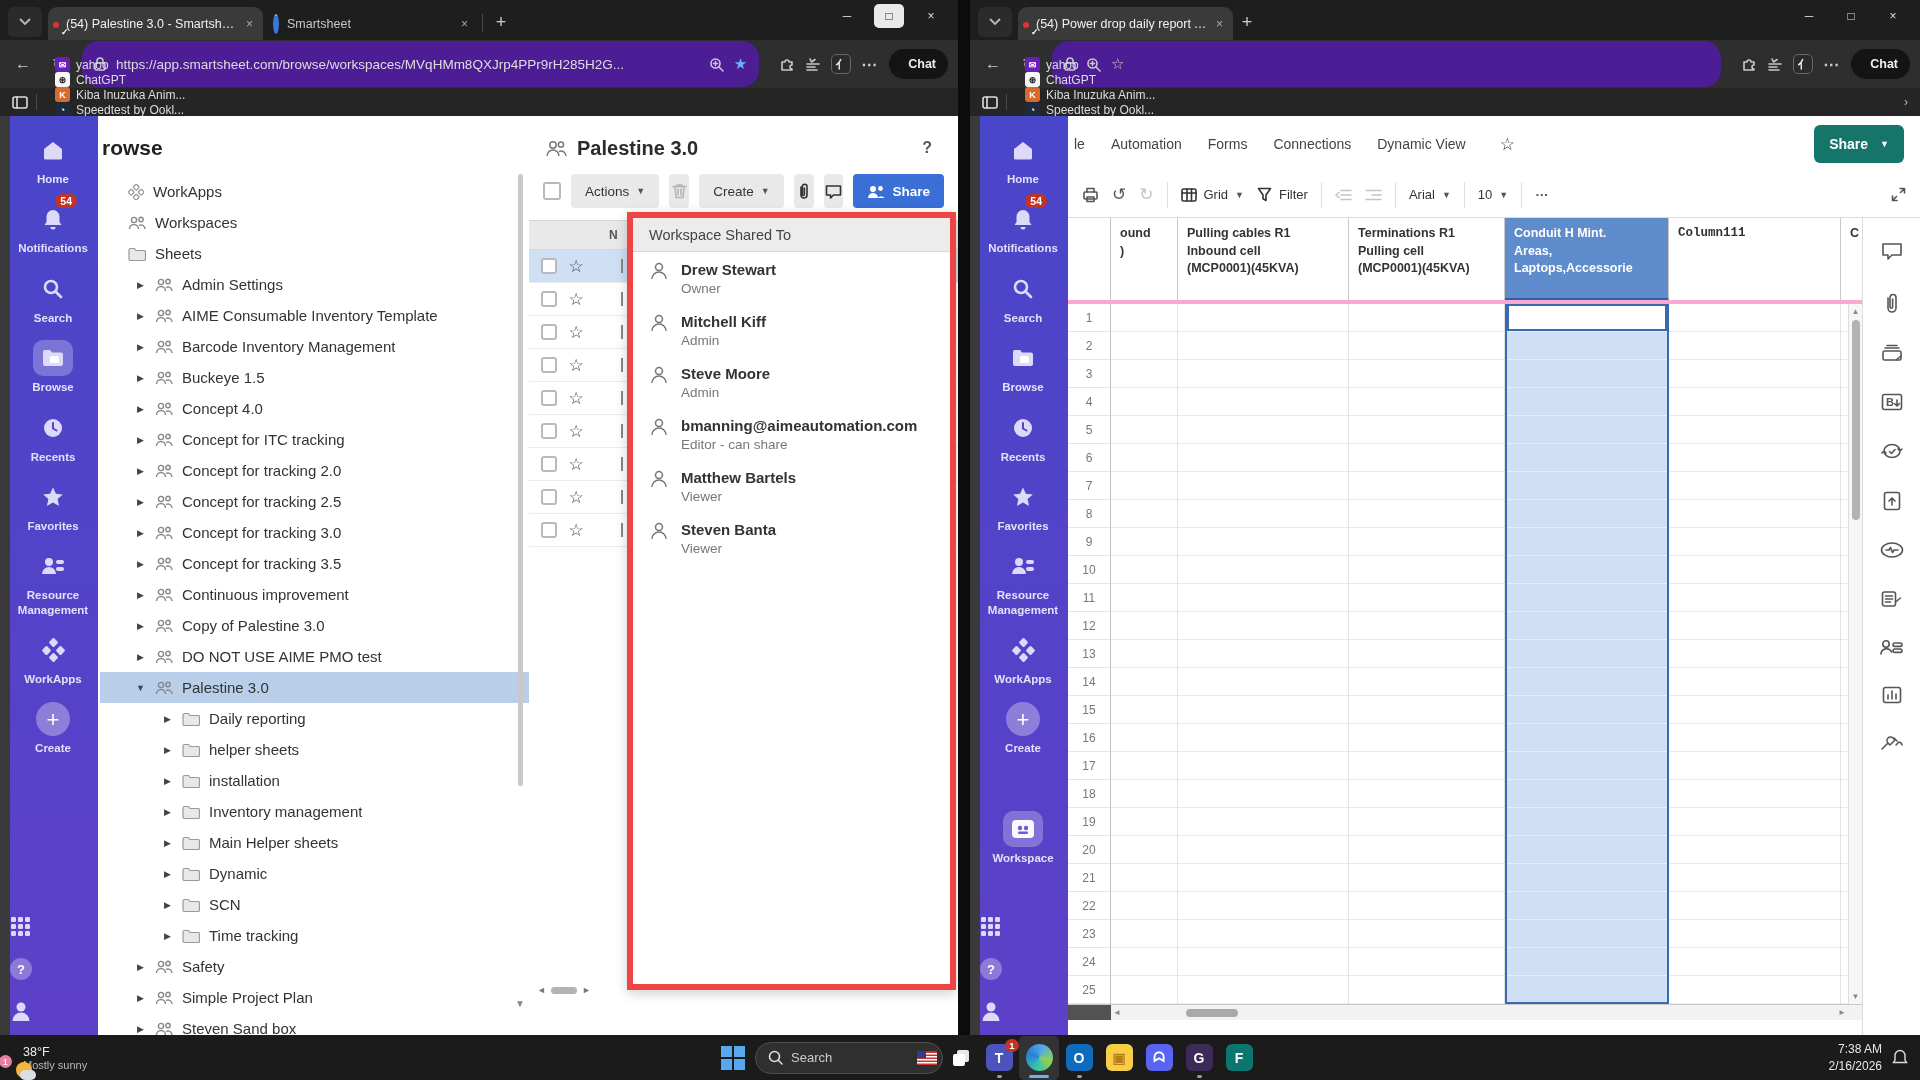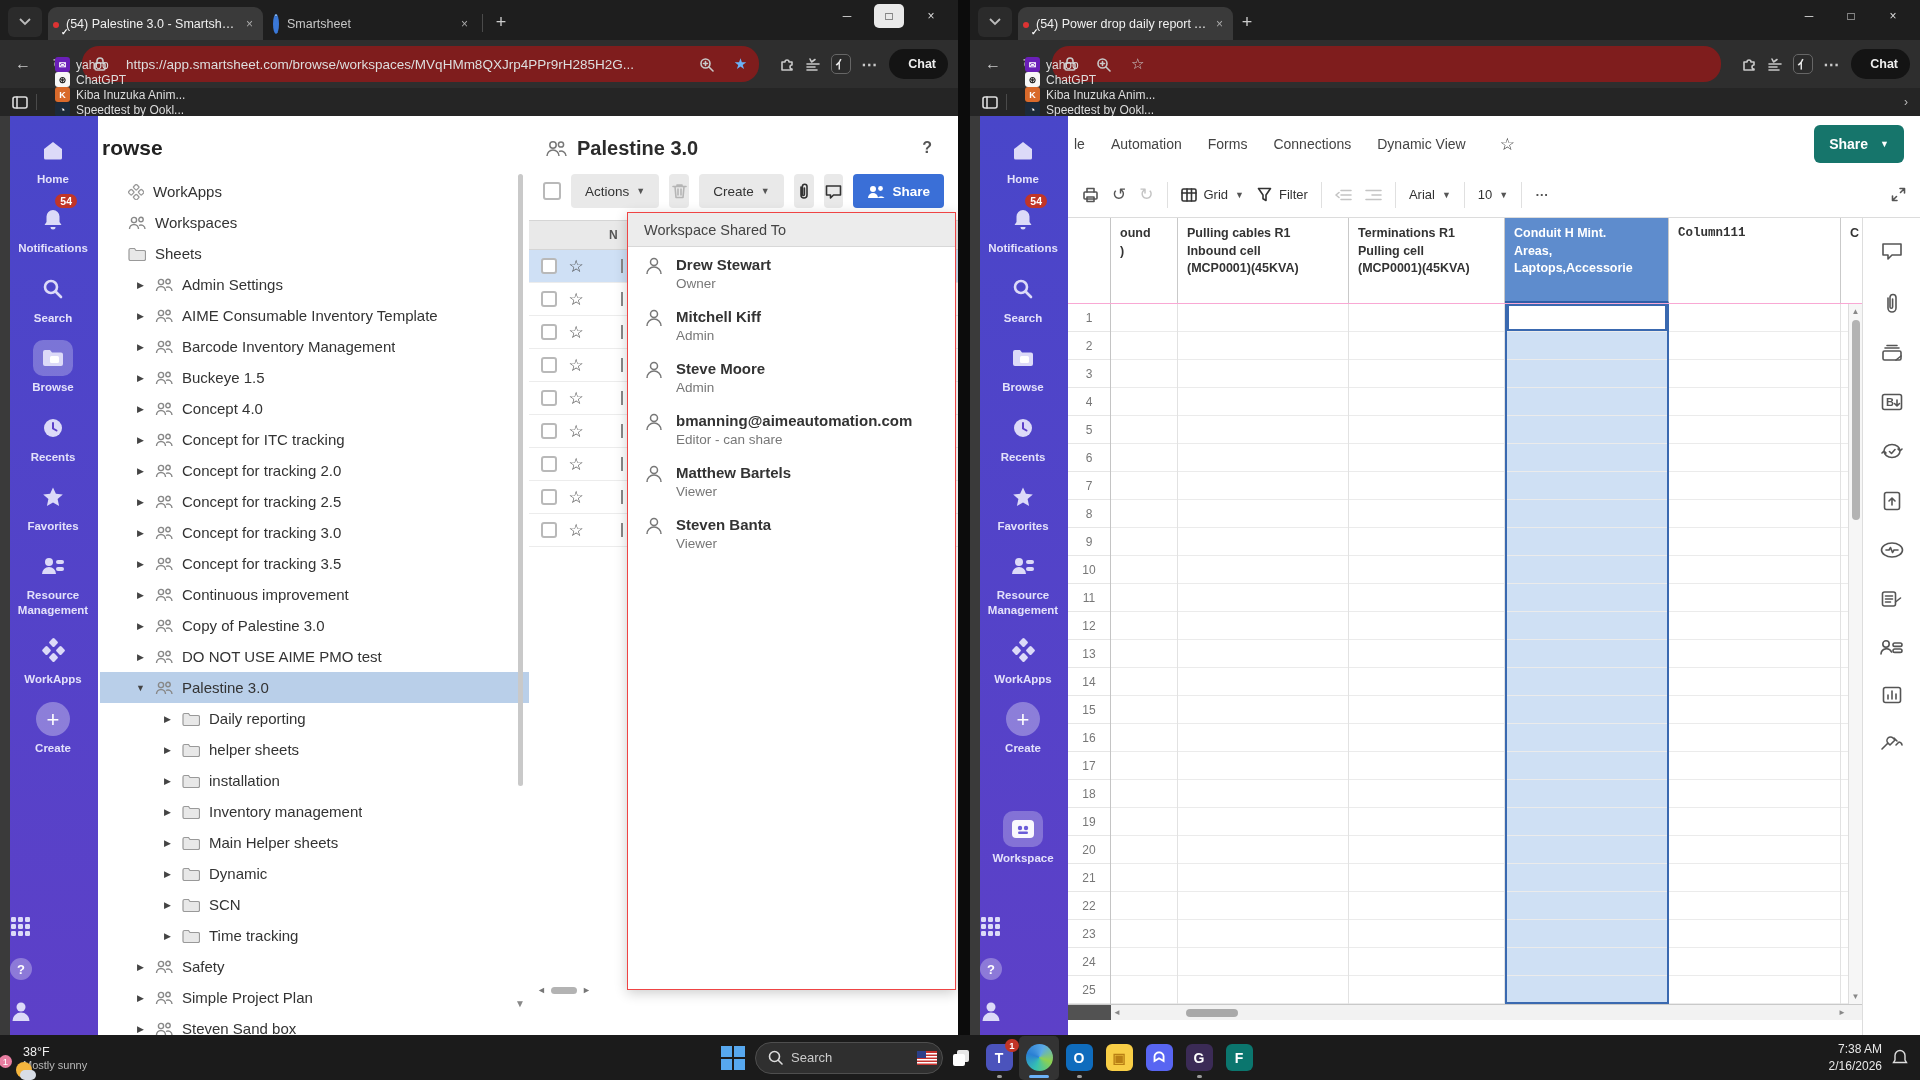--- a/index.html
+++ b/index.html
@@ -14,21 +14,21 @@
 .tab.active{background:#3a3a3a;color:#f0f0f0}
 .tab .t{flex:1;white-space:nowrap;overflow:hidden;text-overflow:ellipsis}
 .tab .x{color:#aaa;font-size:12px;flex:0 0 auto}
 .tabsep{width:1px;height:18px;background:#4a4a4a;margin:0 4px 8px}
 .newtab{width:28px;height:28px;color:#ccc;font-size:18px;display:grid;place-items:center;margin-bottom:4px}
 .winctls{margin-left:auto;display:flex;align-self:flex-start}
 .wc{width:42px;height:32px;display:grid;place-items:center;color:#ddd;font-size:12px}
 .wc.hl{background:#e9e9e9;color:#222;border-radius:5px;width:30px;height:24px;margin:4px 6px}
 .navbar{height:48px;background:#2e2e2e;display:flex;align-items:center;padding:0 10px;gap:10px;color:#c9c9c9}
 .navbtn{width:26px;height:26px;display:grid;place-items:center;font-size:16px}
-.urlpill{flex:1;height:36px;background:#7f1d1d;border-radius:17px;display:flex;align-items:center;padding:0 12px;gap:20px;min-width:0}
+.urlpill{flex:1;height:46px;background:#4c1d95;border-radius:17px;display:flex;align-items:center;padding:0 12px;gap:10px;min-width:0}
 .urltxt{flex:1;color:#dedede;font-size:13.5px;white-space:nowrap;overflow:hidden}
 .chatbtn{height:30px;border-radius:15px;background:#141414;display:flex;align-items:center;gap:7px;padding:0 12px;color:#eee;font-size:12.5px;font-weight:bold}
 .bookmarks{height:28px;background:#252525;display:flex;align-items:center;gap:8px;padding:0 12px;color:#ddd;font-size:12px;flex:0 0 28px}
 .bm{display:flex;gap:6px;align-items:center;margin-right:12px;white-space:nowrap}
 .bmsep{width:1px;height:16px;background:#4a4a4a;margin-right:10px}
 .fav{width:15px;height:15px;border-radius:3px;display:grid;place-items:center;font-size:9px;font-weight:bold;color:#fff;flex:0 0 auto}
 
 .appwrap{flex:1;display:flex;min-height:0;position:relative;background:#fff}
 .edgestrip{width:10px;background:#3a3a3a;flex:0 0 10px}
 .sb{width:88px;flex:0 0 88px;background:linear-gradient(180deg,#4946c9,#5d40c8);display:flex;flex-direction:column;align-items:flex-start;padding-top:16px;color:#e3e1fa}
@@ -60,41 +60,41 @@
 .btn.dis{color:#b5b5b5}
 .btn.primary{background:#3a6fd7;color:#fff;font-weight:bold}
 .caret{font-size:9px;color:#555}
 .dthead{height:30px;background:#e9e9e9;border-top:1px solid #d5d5d5;border-bottom:1px solid #d5d5d5;display:flex;align-items:center;font-size:12px;font-weight:bold;color:#555}
 .dthead .c1{width:42px}.dthead .c2{width:38px}
 .drow{height:33px;display:flex;align-items:center;border-bottom:1px solid #ececec}
 .drow .cb{margin-left:12px;width:16px;height:16px;flex:0 0 16px}
 .drow .st{width:38px;text-align:center;font-size:17px;color:#444}
 .drow .sliver{width:3px;height:14px;border-left:2px solid #888;margin-left:26px}
 .drow.sel{background:#cfe0f5}
-.overlay{position:absolute;left:98px;top:96px;right:2px;bottom:45px;background:#fff;border:1px solid #ef4444;box-shadow:0 3px 12px rgba(0,0,0,.2)}
+.overlay{position:absolute;left:98px;top:96px;right:2px;bottom:45px;background:#fff;border:6px solid #ef4444;box-shadow:0 3px 12px rgba(0,0,0,.2)}
 .ovhead{height:34px;background:#ececec;border-bottom:1px solid #d8d8d8;display:flex;align-items:center;padding:0 16px;font-size:14.5px;color:#444}
 .user{display:flex;gap:12px;padding:9px 16px 8px;align-items:flex-start}
 .uname{font-size:15px;font-weight:bold;color:#333}
 .urole{font-size:13.5px;color:#777;margin-top:3px}
 .dhscroll{position:absolute;left:8px;bottom:40px;display:flex;align-items:center;gap:5px;color:#777;font-size:9px}
 .dhthumb{width:26px;height:7px;background:#b3b3b3;border-radius:4px}
 
 .sheet{flex:1;display:flex;flex-direction:column;min-width:0;position:relative}
 .menubar{height:56px;display:flex;align-items:center;gap:26px;padding:0 16px 0 6px;font-size:14px;color:#444;flex:0 0 56px}
 .mi{white-space:nowrap}
 .dvgrp{display:flex;align-items:center;gap:8px}
 .sharebtn{margin-left:auto;background:#16756b;color:#fff;font-weight:bold;font-size:14px;height:38px;padding:0 15px;border-radius:6px;display:flex;gap:12px;align-items:center}
 .toolbar{height:46px;border-bottom:1px solid #dcdcdc;display:flex;align-items:center;gap:13px;padding:0 14px;color:#555;font-size:13px;flex:0 0 46px}
 .tsep{width:1px;height:26px;background:#e0e0e0}
 .tgl{display:flex;align-items:center;gap:7px;color:#333}
 .tdis{color:#c4c4c4}
 .texp{margin-left:auto}
 .gridwrap{flex:1;display:flex;min-height:0}
 .gridmain{flex:1;position:relative;overflow:hidden;display:flex;flex-direction:column;min-width:0}
-.colheads{height:86px;display:flex;border-bottom:1px solid #f9a8d4;flex:0 0 86px}
+.colheads{height:86px;display:flex;border-bottom:4px solid #f9a8d4;flex:0 0 86px}
 .ghead{width:43px;flex:0 0 43px;border-right:1px solid #c4c4c4}
 .chead{border-right:1px solid #c9c9c9;padding:7px 9px;font-weight:bold;font-size:12.5px;color:#333;white-space:pre-line;line-height:1.4;overflow:hidden}
 .chead.sel{background:#5e8ccd;color:#fff;border-bottom:2px solid #2f5fa8}
 .rowsarea{flex:1;display:flex;min-height:0}
 .gutter{width:43px;flex:0 0 43px;border-right:1px solid #c4c4c4;display:flex;flex-direction:column}
 .rn{height:28px;flex:0 0 28px;border-bottom:1px solid #e6e6e6;display:grid;place-items:center;font-size:12px;color:#777}
 .cells{flex:1;display:flex;min-width:0}
 .ccol{display:flex;flex-direction:column;border-right:1px solid #e2e2e2;flex:0 0 auto}
 .cell{height:28px;flex:0 0 28px;border-bottom:1px solid #ebebeb}
 .ccol.sel{background:#cfe0f4;border-left:2px solid #3a69b0;border-right:2px solid #3a69b0}

